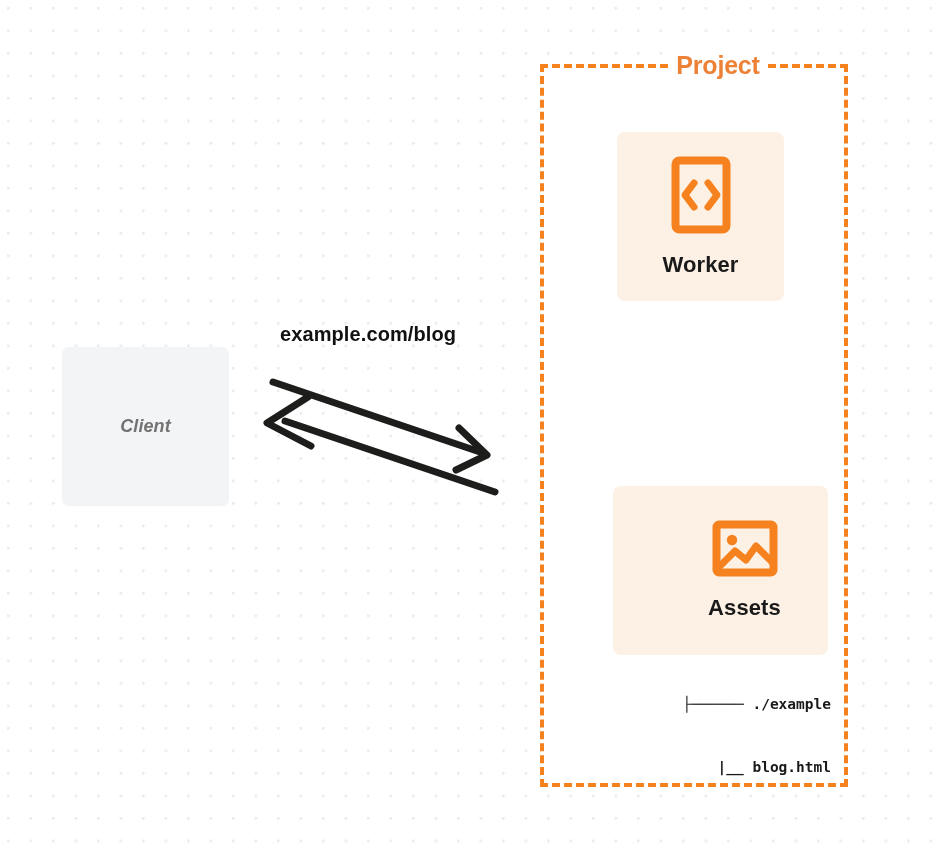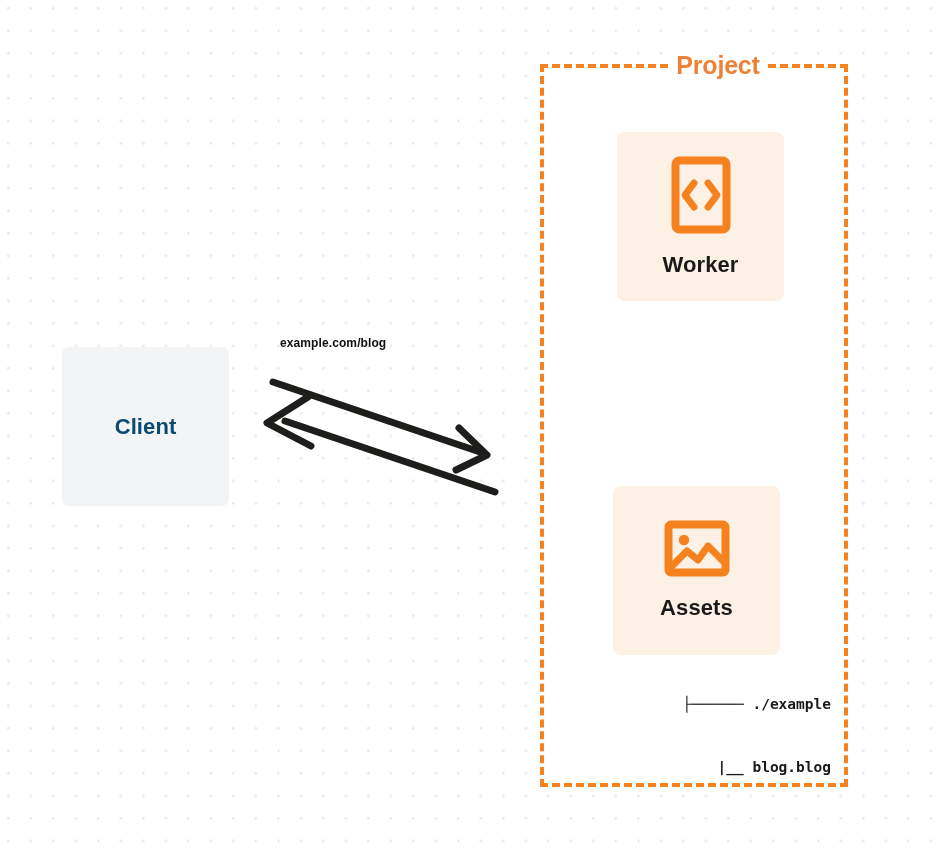--- a/index.html
+++ b/index.html
@@ -34,32 +34,33 @@
     top: 347px;
     width: 167px;
     height: 159px;
     background: #f3f4f6;
     border-radius: 7px;
     display: flex;
     align-items: center;
     justify-content: center;
   }
   #client-node .node-label {
-    font-size: 22px;
-    font-weight: 700;
-    color: #0c4a6e;
+    font-size: 18px;
+    font-weight: 700;
+    color: #737373;
     letter-spacing: 0.1px;
+    font-style: italic;
   }
 
   
   #request-label {
     position: absolute;
     left: 280px;
-    top: 336px;
-    font-size: 12px;
+    top: 323px;
+    font-size: 20px;
     font-weight: 700;
     color: #111111;
     letter-spacing: 0.1px;
     white-space: nowrap;
   }
 
   
   #arrows-layer {
     position: absolute;
     left: 0;
@@ -102,21 +103,21 @@
     height: 169px;
     background: #fdf1e5;
     border-radius: 8px;
     display: flex;
     flex-direction: column;
     align-items: center;
     justify-content: center;
     text-align: right;
   }
   #worker-card { left: 73px; top: 64px; }
-  #assets-card { left: 69px; top: 418px; }
+  #assets-card { left: 69px; top: 418px; padding-left: 48px; }
 
   .service-icon {
     display: block;
     margin-bottom: 14px;
   }
   .service-name {
     font-size: 22px;
     font-weight: 700;
     color: #1a1a1a;
     letter-spacing: 0.1px;
@@ -185,18 +186,18 @@
           <rect x="4.5" y="4.5" width="57" height="48" rx="2.5" ry="2.5" fill="none" stroke="#f6821f" stroke-width="8"></rect>
           <circle cx="20" cy="20" r="5.2" fill="#f6821f"></circle>
           <polyline points="8,46 23,31 34,40 44,26 60,42" fill="none" stroke="#f6821f" stroke-width="7" stroke-linecap="round" stroke-linejoin="round"></polyline>
         </svg>
       </span>
       <span class="service-name">Assets</span>
     </div>
 
     <div id="asset-file-tree">
       <span class="tree-row">├────── ./example</span>
-      <span class="tree-row">|__ blog.blog</span>
+      <span class="tree-row">|__ blog.html</span>
       
     </div>
 
   </div>
 </div>
 
 </body></html>

